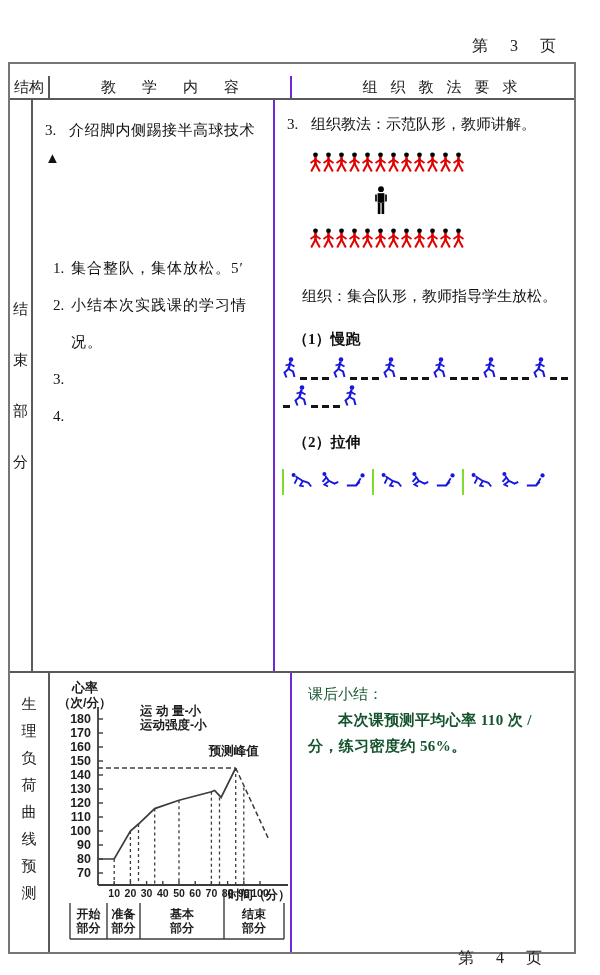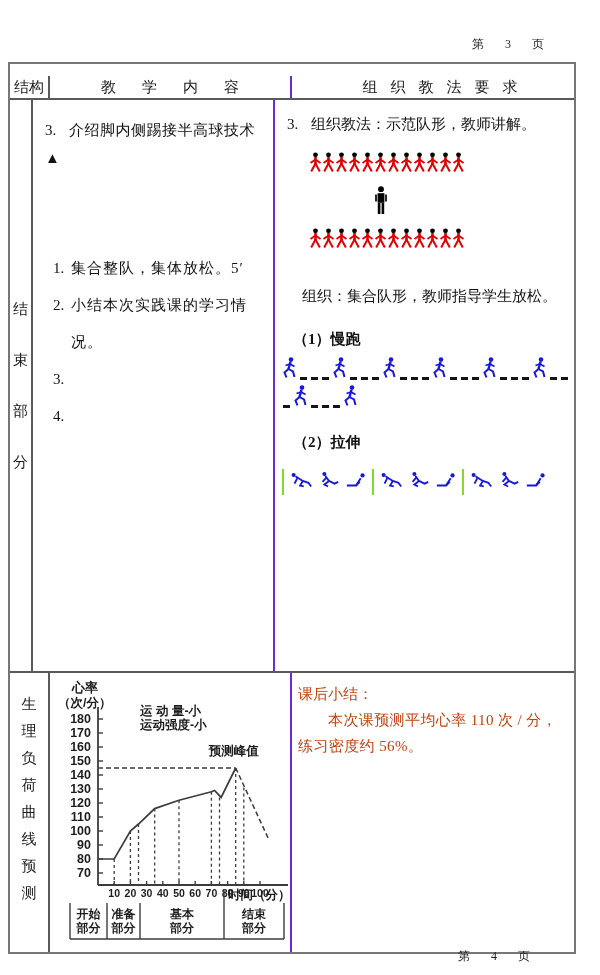--- a/index.html
+++ b/index.html
@@ -1,21 +1,21 @@
 <!DOCTYPE html>
 <html><head>
 <meta charset="utf-8">
 <style>
   html,body{margin:0;padding:0;}
   body{
     width:600px;height:975px;position:relative;background:#ffffff;
     font-family:"Liberation Serif","DejaVu Serif",serif;color:#111;
     overflow:hidden;
   }
-  .pagenum{position:absolute;font-size:12px;letter-spacing:9px;color:#222;}
+  .pagenum{position:absolute;font-size:16px;letter-spacing:9px;color:#222;}
   .pagenum.top{top:36px;left:472px;}
   .pagenum.bottom{top:948px;left:458px;}
 
   .doc-table{
     position:absolute;left:8px;top:62px;width:568px;height:892px;
     border:2px solid #767676;box-sizing:border-box;display:flex;flex-direction:column;
   }
   .trow{display:flex;box-sizing:border-box;}
   .thead{height:36px;border-bottom:2px solid #5a5a5a;}
   .tbody1{height:573px;border-bottom:2px solid #5a5a5a;}
@@ -50,22 +50,22 @@
   .org-text{margin-top:34px;line-height:24px;padding-left:2px;margin-left:19px;}
   .act-label{margin-top:19px;padding-left:12px;line-height:24px;font-weight:bold;}
   .jog-row{display:flex;align-items:flex-end;height:24px;margin-top:8px;}
   .jog-row.r2{margin-top:4px;}
   .dash{display:inline-block;width:7px;height:3px;background:#141414;margin:0 2px 3px 2px;flex:none;}
   .runner-wrap{flex:none;}
   .stretch-row{display:flex;align-items:center;margin-top:14px;height:28px;}
   .stretch-sep{width:2px;height:26px;margin:0 3px 0 1px;flex:none;}
   .pose-wrap{margin:0 2px;flex:none;}
 
-  .summary-pad{padding:8px 10px 0 6px;font-size:15px;line-height:26px;color:#c2410c;}
-  .summary-body{text-indent:2em;letter-spacing:0.4px;}
+  .summary-pad{padding:8px 10px 0 16px;font-size:15px;line-height:26px;color:#14532d;}
+  .summary-body{text-indent:2em;letter-spacing:0.4px;font-weight:bold;}
 
   .chart-host{position:absolute;left:0;top:0;width:100%;height:100%;}
   #chart-svg{position:absolute;left:2px;top:4px;}
   #chart-svg text{font-family:"Liberation Sans","DejaVu Sans",sans-serif;font-weight:bold;fill:#1c1c1c;}
 </style>
 </head>
 <body>
 
 <div class="pagenum top">第 3 页</div>
 

